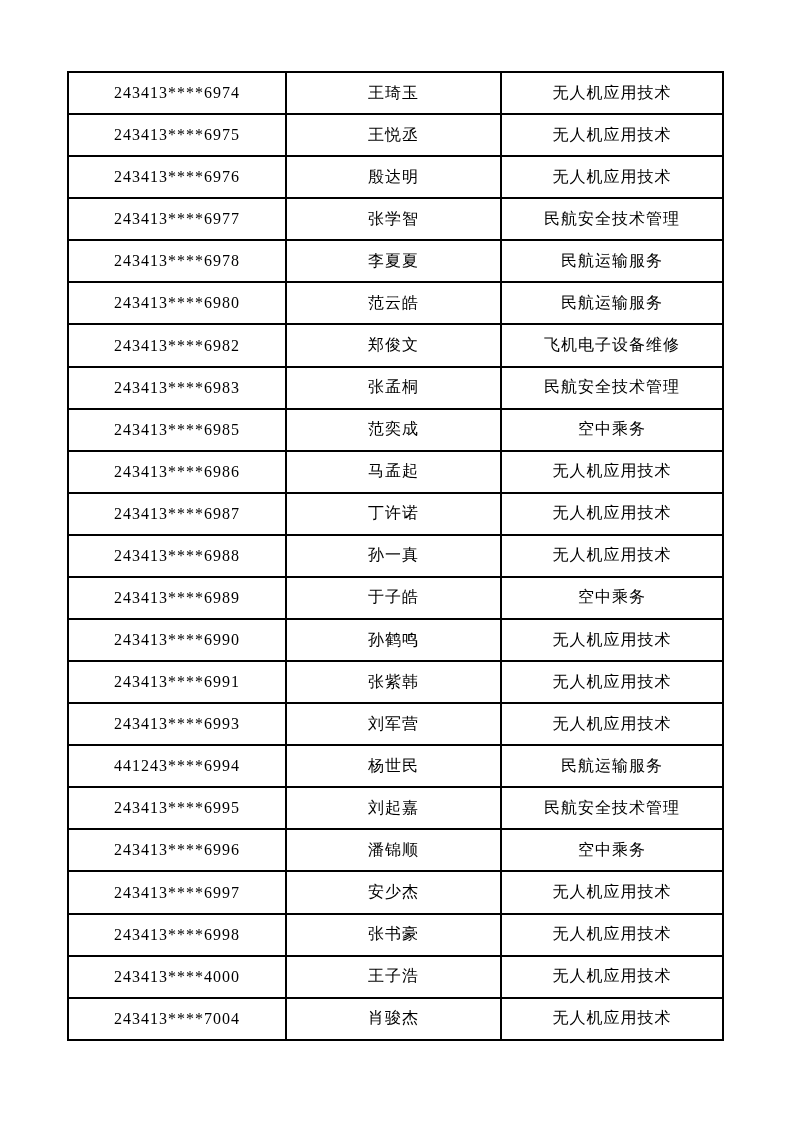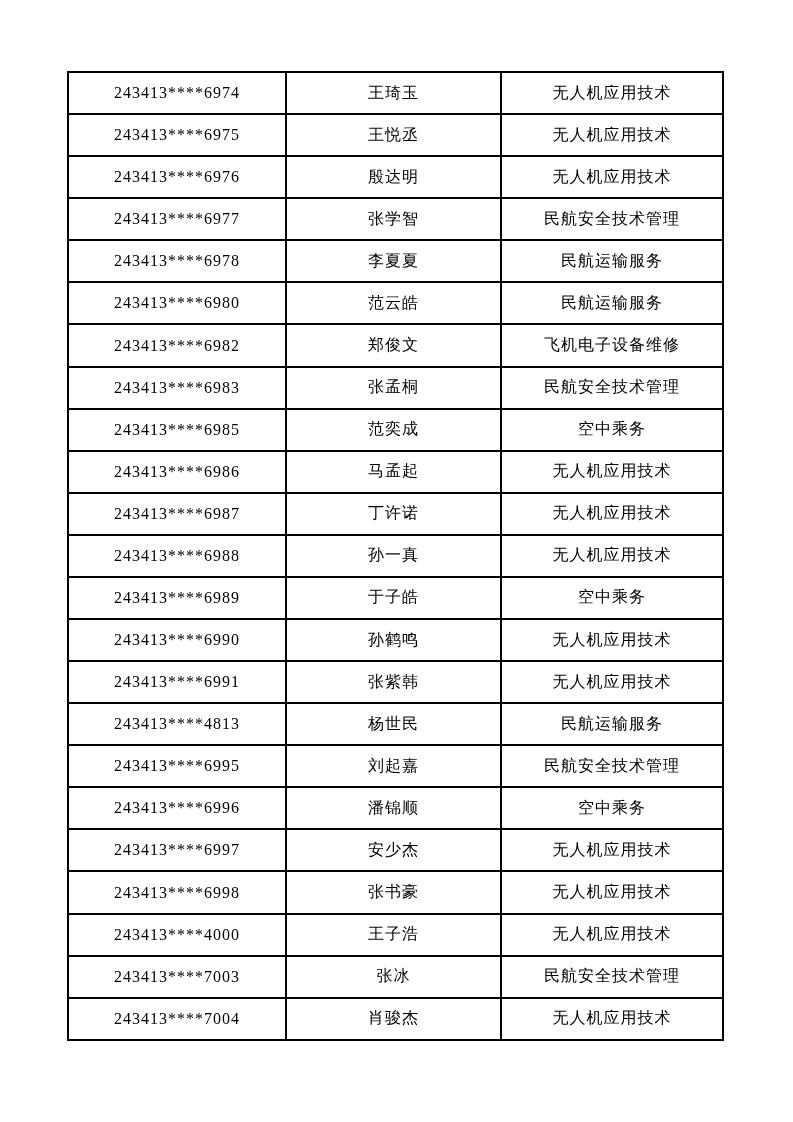--- a/index.html
+++ b/index.html
@@ -125,21 +125,26 @@
           <td>243413****6990</td>
           <td>孙鹤鸣</td>
           <td>无人机应用技术</td>
         </tr>
         <tr>
           <td>243413****6991</td>
           <td>张紫韩</td>
           <td>无人机应用技术</td>
         </tr>
         <tr>
-          <td>243413****4813</td>
+          <td>243413****6993</td>
+          <td>刘军营</td>
+          <td>无人机应用技术</td>
+        </tr>
+        <tr>
+          <td>441243****6994</td>
           <td>杨世民</td>
           <td>民航运输服务</td>
         </tr>
         <tr>
           <td>243413****6995</td>
           <td>刘起嘉</td>
           <td>民航安全技术管理</td>
         </tr>
         <tr>
           <td>243413****6996</td>
@@ -155,24 +160,19 @@
           <td>243413****6998</td>
           <td>张书豪</td>
           <td>无人机应用技术</td>
         </tr>
         <tr>
           <td>243413****4000</td>
           <td>王子浩</td>
           <td>无人机应用技术</td>
         </tr>
         <tr>
-          <td>243413****7003</td>
-          <td>张冰</td>
-          <td>民航安全技术管理</td>
-        </tr>
-        <tr>
           <td>243413****7004</td>
           <td>肖骏杰</td>
           <td>无人机应用技术</td>
         </tr>
       </tbody>
   </table>
 </div>
 
 </body></html>

